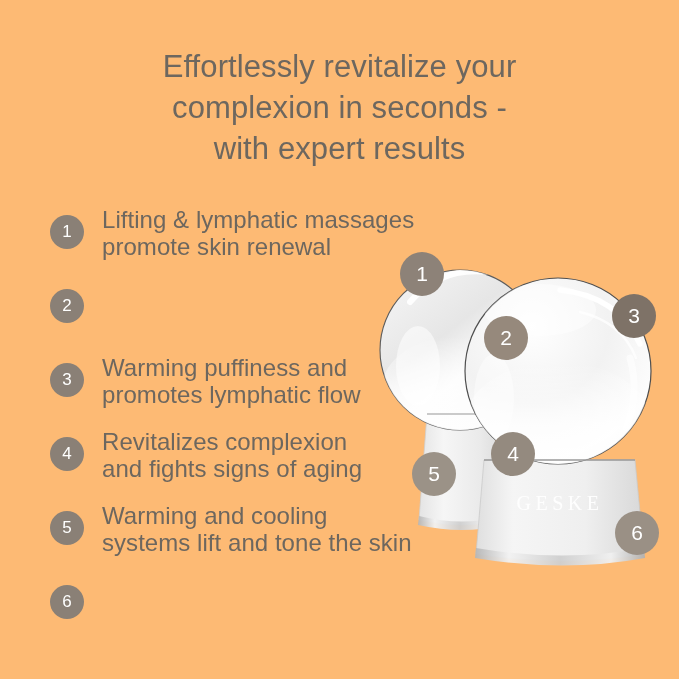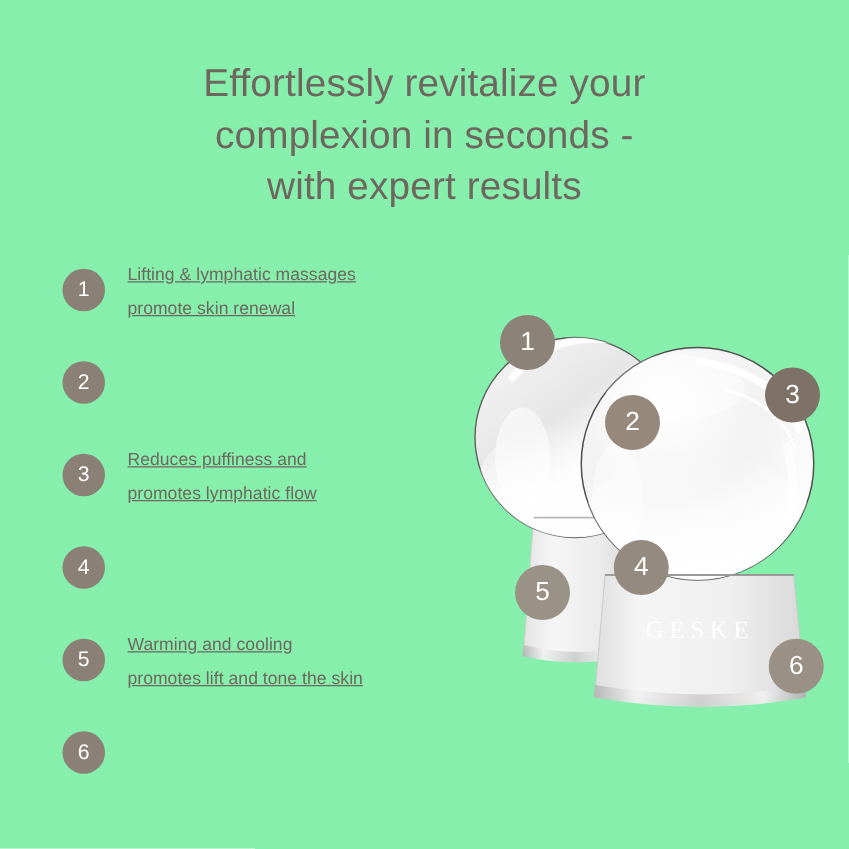--- a/index.html
+++ b/index.html
@@ -7,21 +7,21 @@
     padding: 0;
     background: #ffffff;
   }
   body {
     font-family: "Liberation Sans", sans-serif;
   }
   #page {
     position: relative;
     width: 679px;
     height: 679px;
-    background: #86efac;
+    background: #fdba74;
     overflow: hidden;
   }
 
   
   #headline {
     position: absolute;
     left: 0;
     top: 46px;
     width: 679px;
     text-align: center;
@@ -59,27 +59,26 @@
     align-items: center;
     justify-content: center;
     line-height: 1;
     box-sizing: border-box;
     padding-bottom: 1px;
   }
   .benefit-text {
     position: absolute;
     left: 52px;
     top: 4px;
-    font-size: 14px;
+    font-size: 24px;
     line-height: 27px;
     font-weight: 300;
     color: #6d675f;
     white-space: pre-line;
     letter-spacing: 0.05px;
-    text-decoration: underline;
   }
 
   
   #product {
     position: absolute;
     left: 372px;
     top: 238px;
     width: 300px;
     height: 330px;
   }
@@ -126,32 +125,34 @@
       <div class="benefit-text">Lifting &amp; lymphatic massages
 promote skin renewal</div>
     </div>
 
     <div class="benefit-row">
       <div class="badge">2</div>
     </div>
 
     <div class="benefit-row">
       <div class="badge">3</div>
-      <div class="benefit-text">Reduces puffiness and
+      <div class="benefit-text">Warming puffiness and
 promotes lymphatic flow</div>
     </div>
 
     <div class="benefit-row">
       <div class="badge">4</div>
+      <div class="benefit-text">Revitalizes complexion
+and fights signs of aging</div>
     </div>
 
     <div class="benefit-row">
       <div class="badge">5</div>
       <div class="benefit-text">Warming and cooling
-promotes lift and tone the skin</div>
+systems lift and tone the skin</div>
     </div>
 
     <div class="benefit-row">
       <div class="badge">6</div>
     </div>
 
   </div>
 
   <div id="product">
 

